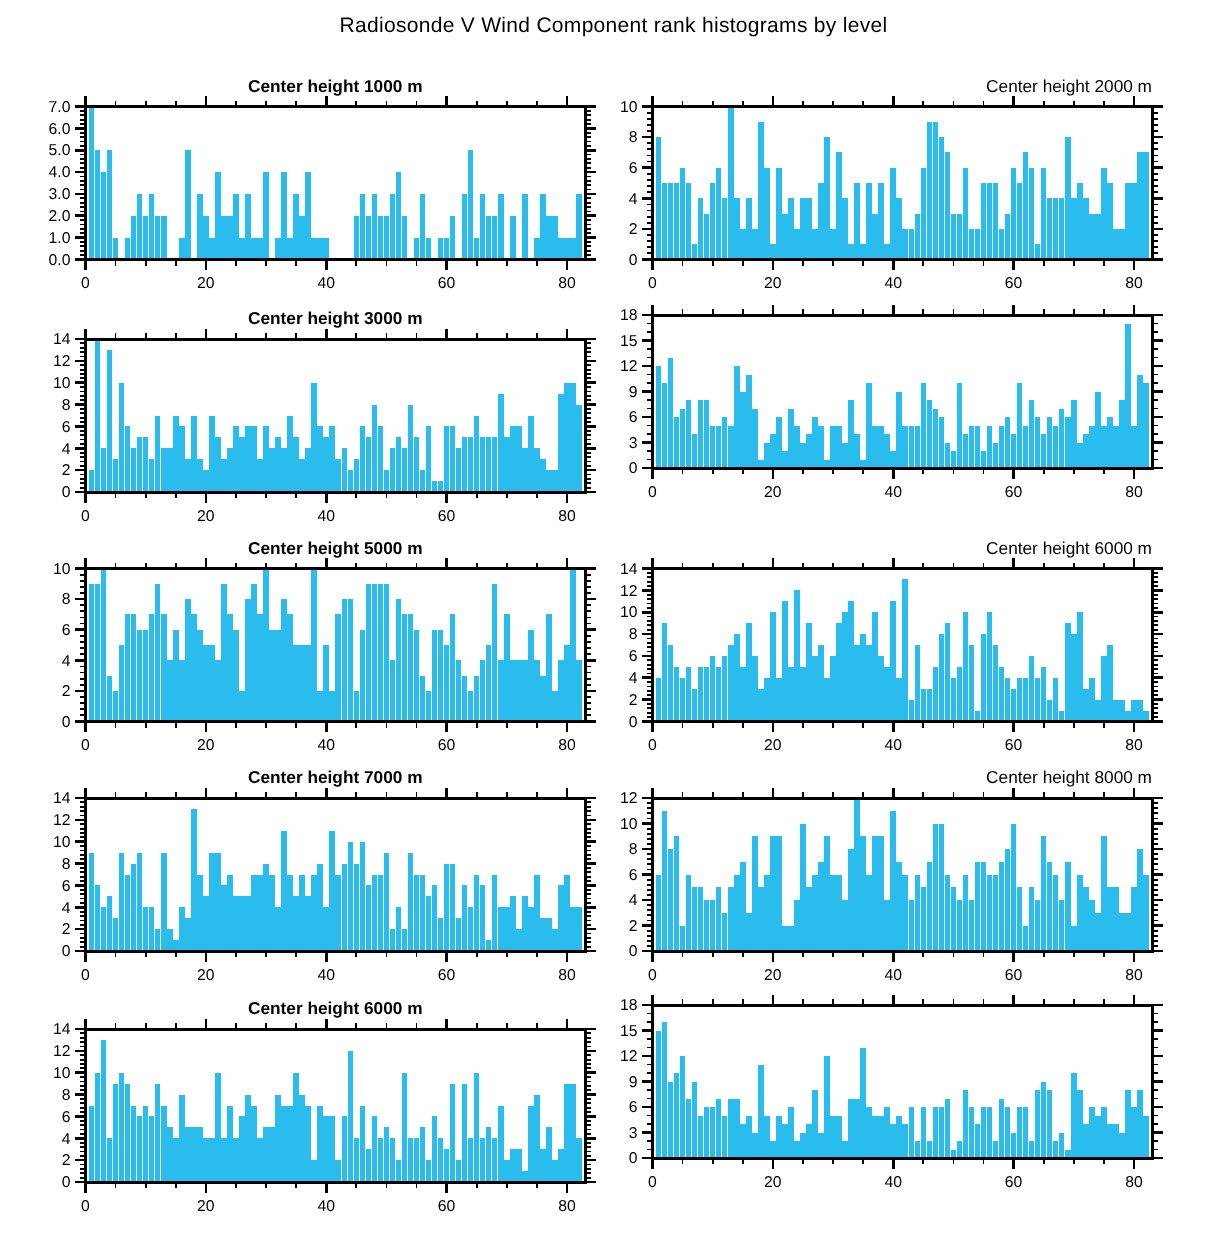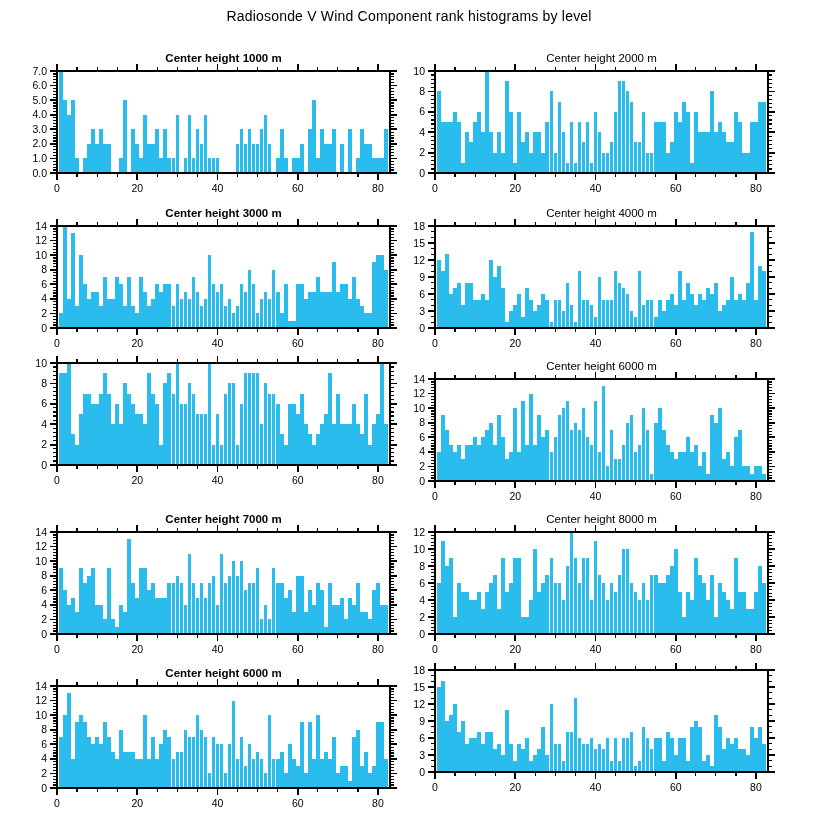--- a/index.html
+++ b/index.html
@@ -7,21 +7,21 @@
   .main-title{position:absolute;top:8px;left:0;width:818px;text-align:center;
               font-size:14px;font-weight:500;letter-spacing:.2px;}
   .subplot{position:absolute;width:409px;height:150px;}
   #s0{left:0;top:52px}   #s1{left:409px;top:52px}
   #s2{left:0;top:207px}  #s3{left:409px;top:207px}
   #s4{left:0;top:360px}  #s5{left:409px;top:360px}
   #s6{left:0;top:513px}  #s7{left:409px;top:513px}
   #s8{left:0;top:667px}  #s9{left:409px;top:667px}
   .sp-title{height:16px;font-size:11.5px;text-align:center;width:333px;}
   .col-l .sp-title{margin-left:57px;font-weight:bold;}
-  .col-r .sp-title{margin-left:26px;}
+  .col-r .sp-title{margin-left:26px;text-align:right;}
   .sp-canvas{display:block;overflow:visible;}
 </style>
 </head>
 <body>
 
 <div class="main-title">Radiosonde V Wind Component rank histograms by level</div>
 
 <div class="subplot col-l" id="s0">
   <div class="sp-title">Center height 1000 m</div>
   <svg class="sp-canvas" width="409" height="128">
@@ -618,21 +618,20 @@
         <text x="47" y="79.35714285714286" text-anchor="end">4</text>
         <text x="47" y="64.78571428571428" text-anchor="end">6</text>
         <text x="47" y="50.214285714285715" text-anchor="end">8</text>
         <text x="47" y="35.64285714285714" text-anchor="end">10</text>
         <text x="47" y="21.07142857142857" text-anchor="end">12</text>
         <text x="47" y="6.5" text-anchor="end">14</text>
       </g>
     </svg>
 </div>
 <div class="subplot col-r" id="s3">
-  <div class="sp-title">Center height 4000 m</div>
   <svg class="sp-canvas" width="409" height="128">
       <g shape-rendering="crispEdges">
         <rect x="28.166506024096385" y="37" width="3.691084337349398" height="68" fill="#2BBCEE"></rect>
         <rect x="32.17855421686747" y="48.33333333333333" width="3.691084337349398" height="56.66666666666667" fill="#2BBCEE"></rect>
         <rect x="36.19060240963856" y="31.33333333333333" width="3.691084337349398" height="73.66666666666667" fill="#2BBCEE"></rect>
         <rect x="40.20265060240964" y="71" width="3.691084337349398" height="34" fill="#2BBCEE"></rect>
         <rect x="44.21469879518072" y="65.33333333333334" width="3.691084337349398" height="39.666666666666664" fill="#2BBCEE"></rect>
         <rect x="48.226746987951806" y="59.66666666666667" width="3.691084337349398" height="45.33333333333333" fill="#2BBCEE"></rect>
         <rect x="52.23879518072289" y="82.33333333333334" width="3.691084337349398" height="22.666666666666664" fill="#2BBCEE"></rect>
         <rect x="56.25084337349398" y="59.66666666666667" width="3.691084337349398" height="45.33333333333333" fill="#2BBCEE"></rect>
@@ -796,20 +795,21 @@
         <text x="16" y="91.5" text-anchor="end">3</text>
         <text x="16" y="74.5" text-anchor="end">6</text>
         <text x="16" y="57.5" text-anchor="end">9</text>
         <text x="16" y="40.5" text-anchor="end">12</text>
         <text x="16" y="23.5" text-anchor="end">15</text>
         <text x="16" y="6.5" text-anchor="end">18</text>
       </g>
     </svg>
 </div>
 <div class="subplot col-l" id="s4">
+  <div class="sp-title">Center height 5000 m</div>
   <svg class="sp-canvas" width="409" height="128">
       <g shape-rendering="crispEdges">
         <rect x="59.166506024096385" y="13.200000000000003" width="3.691084337349398" height="91.8" fill="#2BBCEE"></rect>
         <rect x="63.17855421686747" y="13.200000000000003" width="3.691084337349398" height="91.8" fill="#2BBCEE"></rect>
         <rect x="67.19060240963856" y="3" width="3.691084337349398" height="102" fill="#2BBCEE"></rect>
         <rect x="71.20265060240963" y="74.4" width="3.691084337349398" height="30.599999999999998" fill="#2BBCEE"></rect>
         <rect x="75.21469879518072" y="84.6" width="3.691084337349398" height="20.400000000000002" fill="#2BBCEE"></rect>
         <rect x="79.2267469879518" y="54" width="3.691084337349398" height="51" fill="#2BBCEE"></rect>
         <rect x="83.23879518072289" y="33.60000000000001" width="3.691084337349398" height="71.39999999999999" fill="#2BBCEE"></rect>
         <rect x="87.25084337349398" y="33.60000000000001" width="3.691084337349398" height="71.39999999999999" fill="#2BBCEE"></rect>

